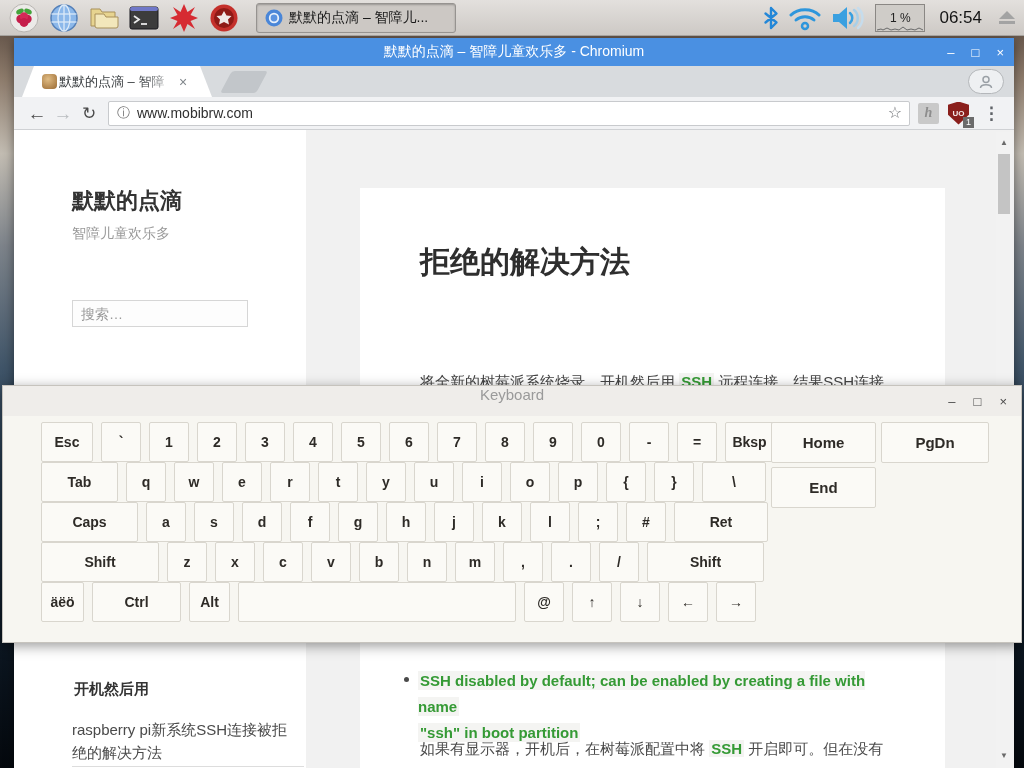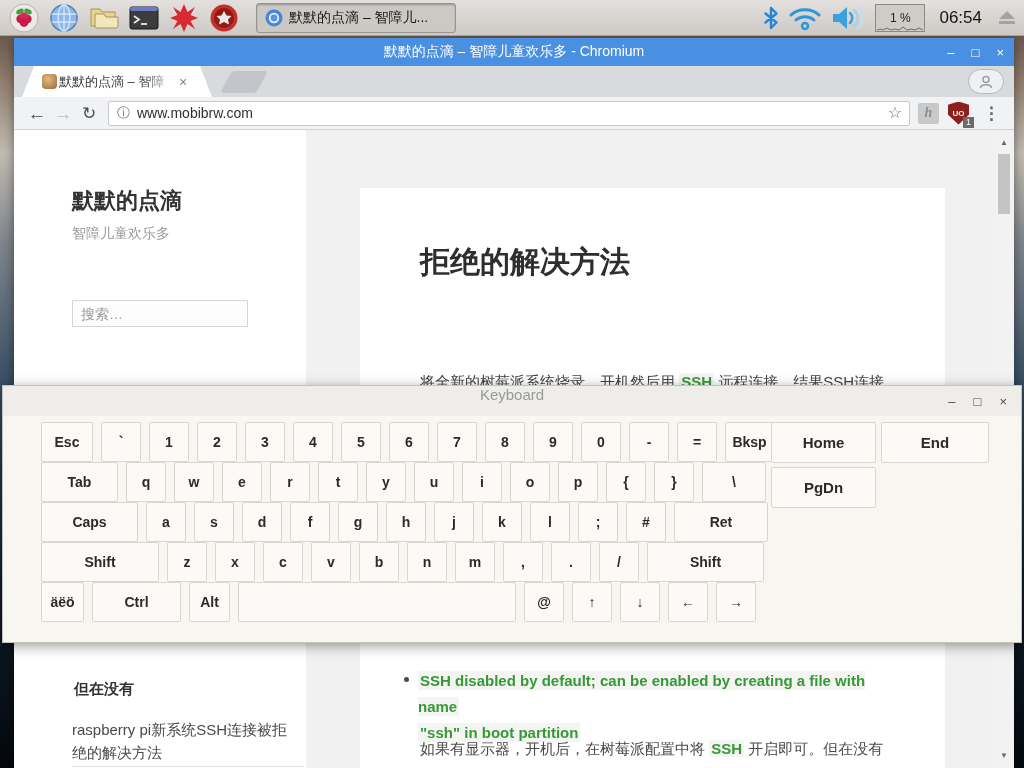--- a/index.html
+++ b/index.html
@@ -233,21 +233,21 @@
     </div>
     <div class="kebab">⋮</div>
   </div>
   <div class="content">
     <div class="main-col"></div>
     <div class="card"></div>
 
     <div class="site-title">默默的点滴</div>
     <div class="site-sub">智障儿童欢乐多</div>
     <input class="search-box" placeholder="搜索…" style="">
-    <div class="recent-h">但在没有</div>
+    <div class="recent-h">开机然后用</div>
     <div class="recent-item">
       <div>raspberry pi新系统SSH连接被拒</div>
       <div>绝的解决方法</div>
     </div>
     <div class="divider"></div>
 
     <div class="article-title">
       <div>拒绝的解决方法</div>
     </div>
     <div class="teaser"><span>将全新的树莓派系统烧录，开机然后用 </span><span class="green">SSH</span><span> 远程连接，结果SSH连接</span></div>
@@ -347,16 +347,16 @@
         <div class="kb-key" style="width: 278px;"></div>
         <div class="kb-key" style="width: 40px;">@</div>
         <div class="kb-key" style="width: 40px;">↑</div>
         <div class="kb-key" style="width: 40px;">↓</div>
         <div class="kb-key" style="width: 40px;">←</div>
         <div class="kb-key" style="width: 40px;">→</div>
       </div>
     </div>
   <div class="kb-side">
       <div class="kb-key kb-side-key">Home</div>
+      <div class="kb-key kb-side-key">PgDn</div>
       <div class="kb-key kb-side-key">End</div>
-      <div class="kb-key kb-side-key">PgDn</div>
     </div>
 </div>
 
 </body></html>

